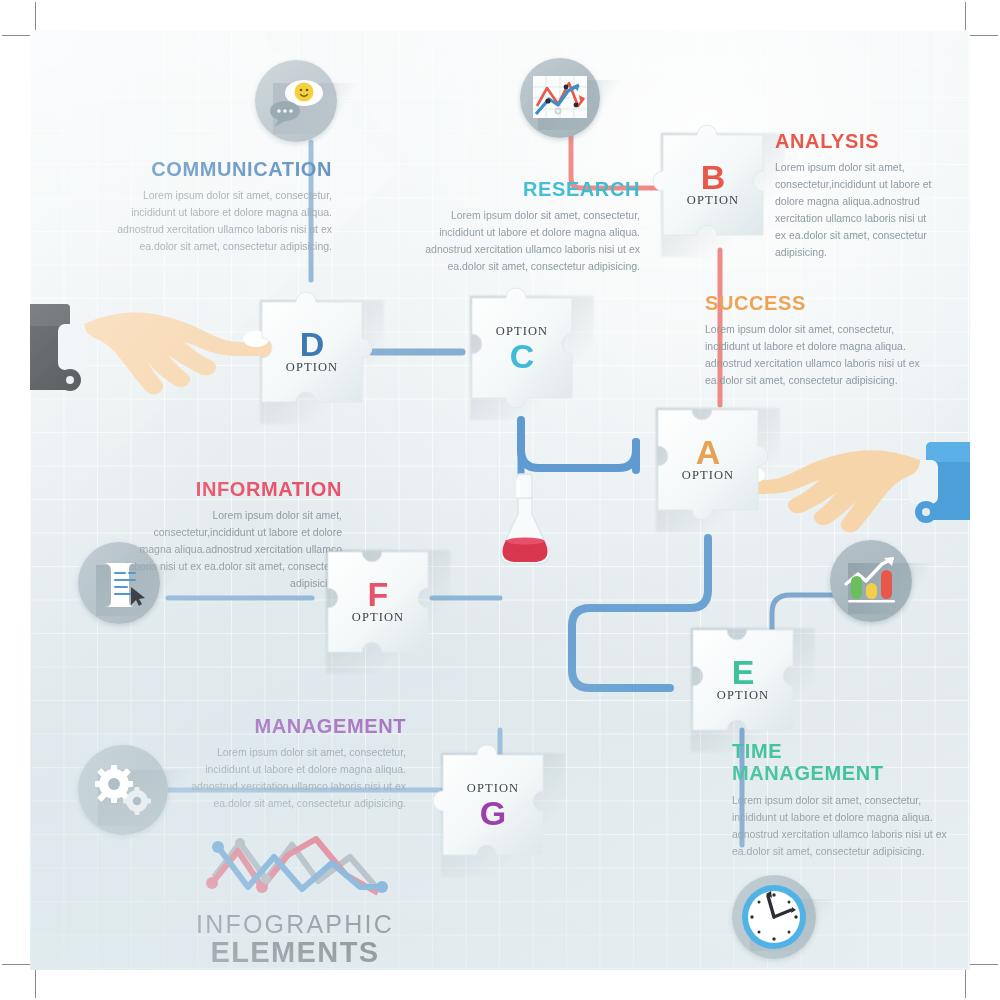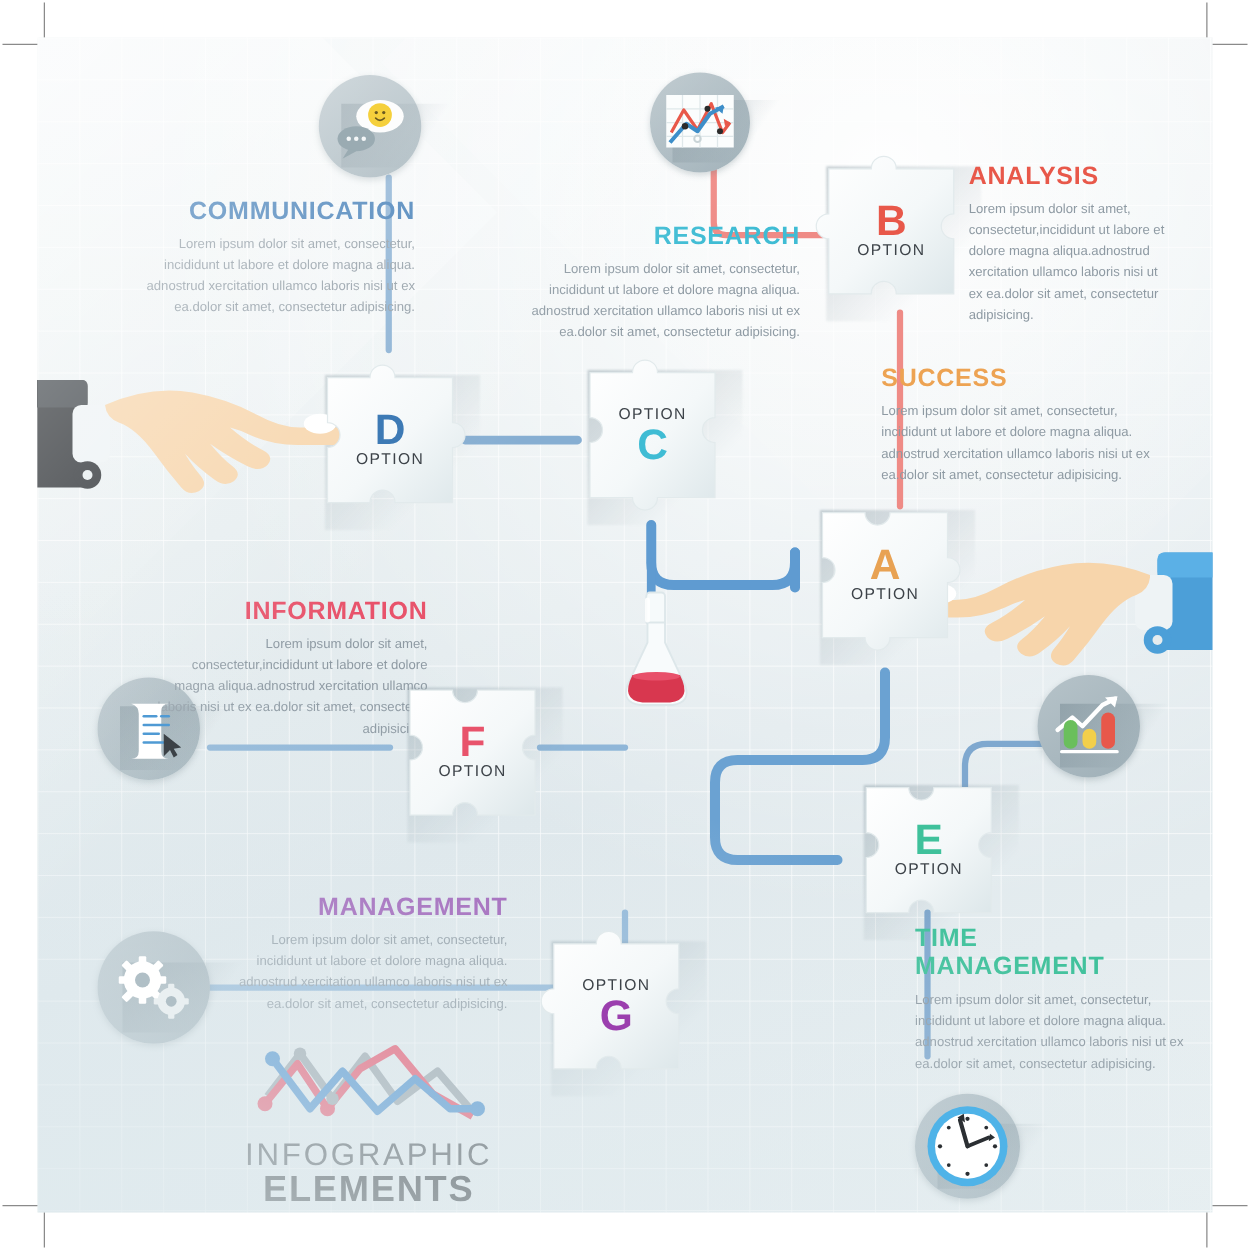--- a/index.html
+++ b/index.html
@@ -69,21 +69,21 @@
     filter:blur(1px);
     z-index:0;
   }
   .piece svg{position:absolute;left:0;top:0;overflow:visible;z-index:1;}
   .piece .lbl{
     position:absolute;left:0;top:0;width:120px;height:120px;
     display:flex;flex-direction:column;align-items:center;justify-content:center;
     z-index:2;pointer-events:none;
   }
   .piece .letter{font-size:34px;font-weight:bold;line-height:.95;letter-spacing:0;}
-  .piece .opt{font-size:12.5px;letter-spacing:1.1px;color:#3d4349;line-height:1.25;}
+  .piece .opt{font-size:12.5px;letter-spacing:1.1px;color:#3d4349;line-height:1.25;font-family:Liberation Serif, serif;}
   .piece.rev .lbl{flex-direction:column;}
 
   
   .iconcircle{
     position:absolute;border-radius:50%;
     background:linear-gradient(145deg,#b6c3c9 0%, #a9b8bf 55%, #9fb0b8 100%);
     display:flex;align-items:center;justify-content:center;
     box-shadow:0 2px 5px rgba(90,110,120,.28);
   }
   .iconcircle .ishadow{

